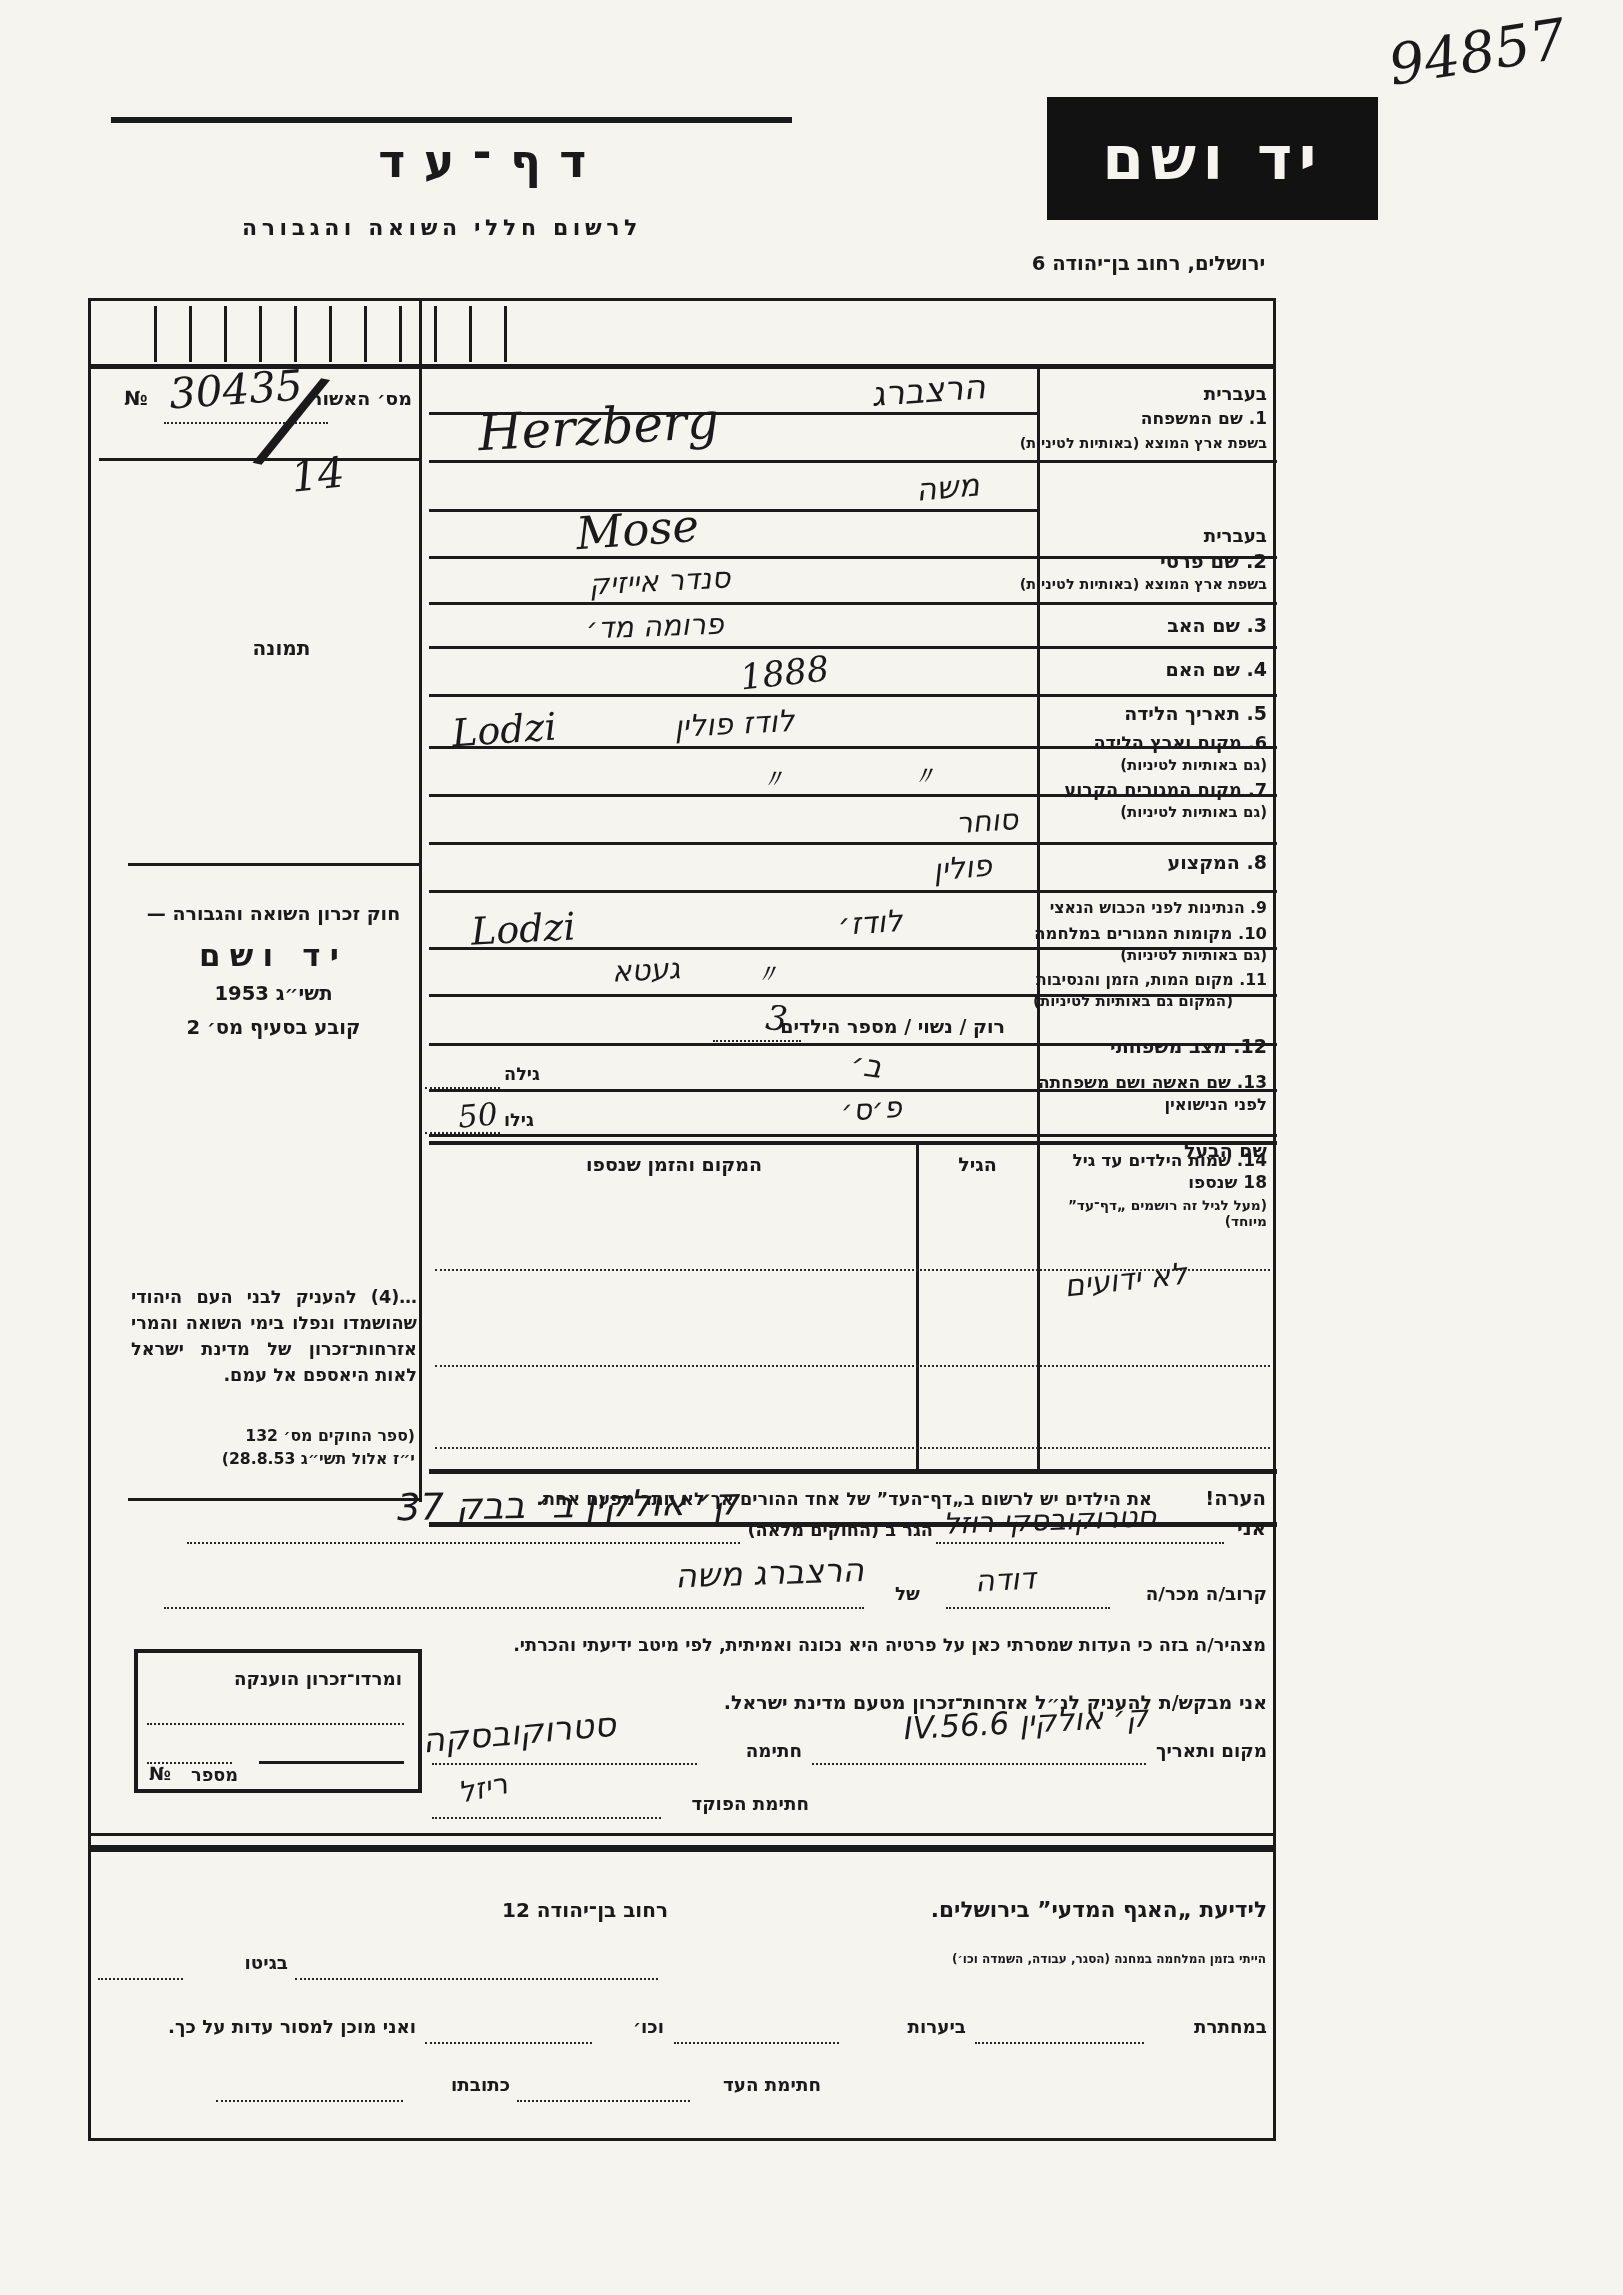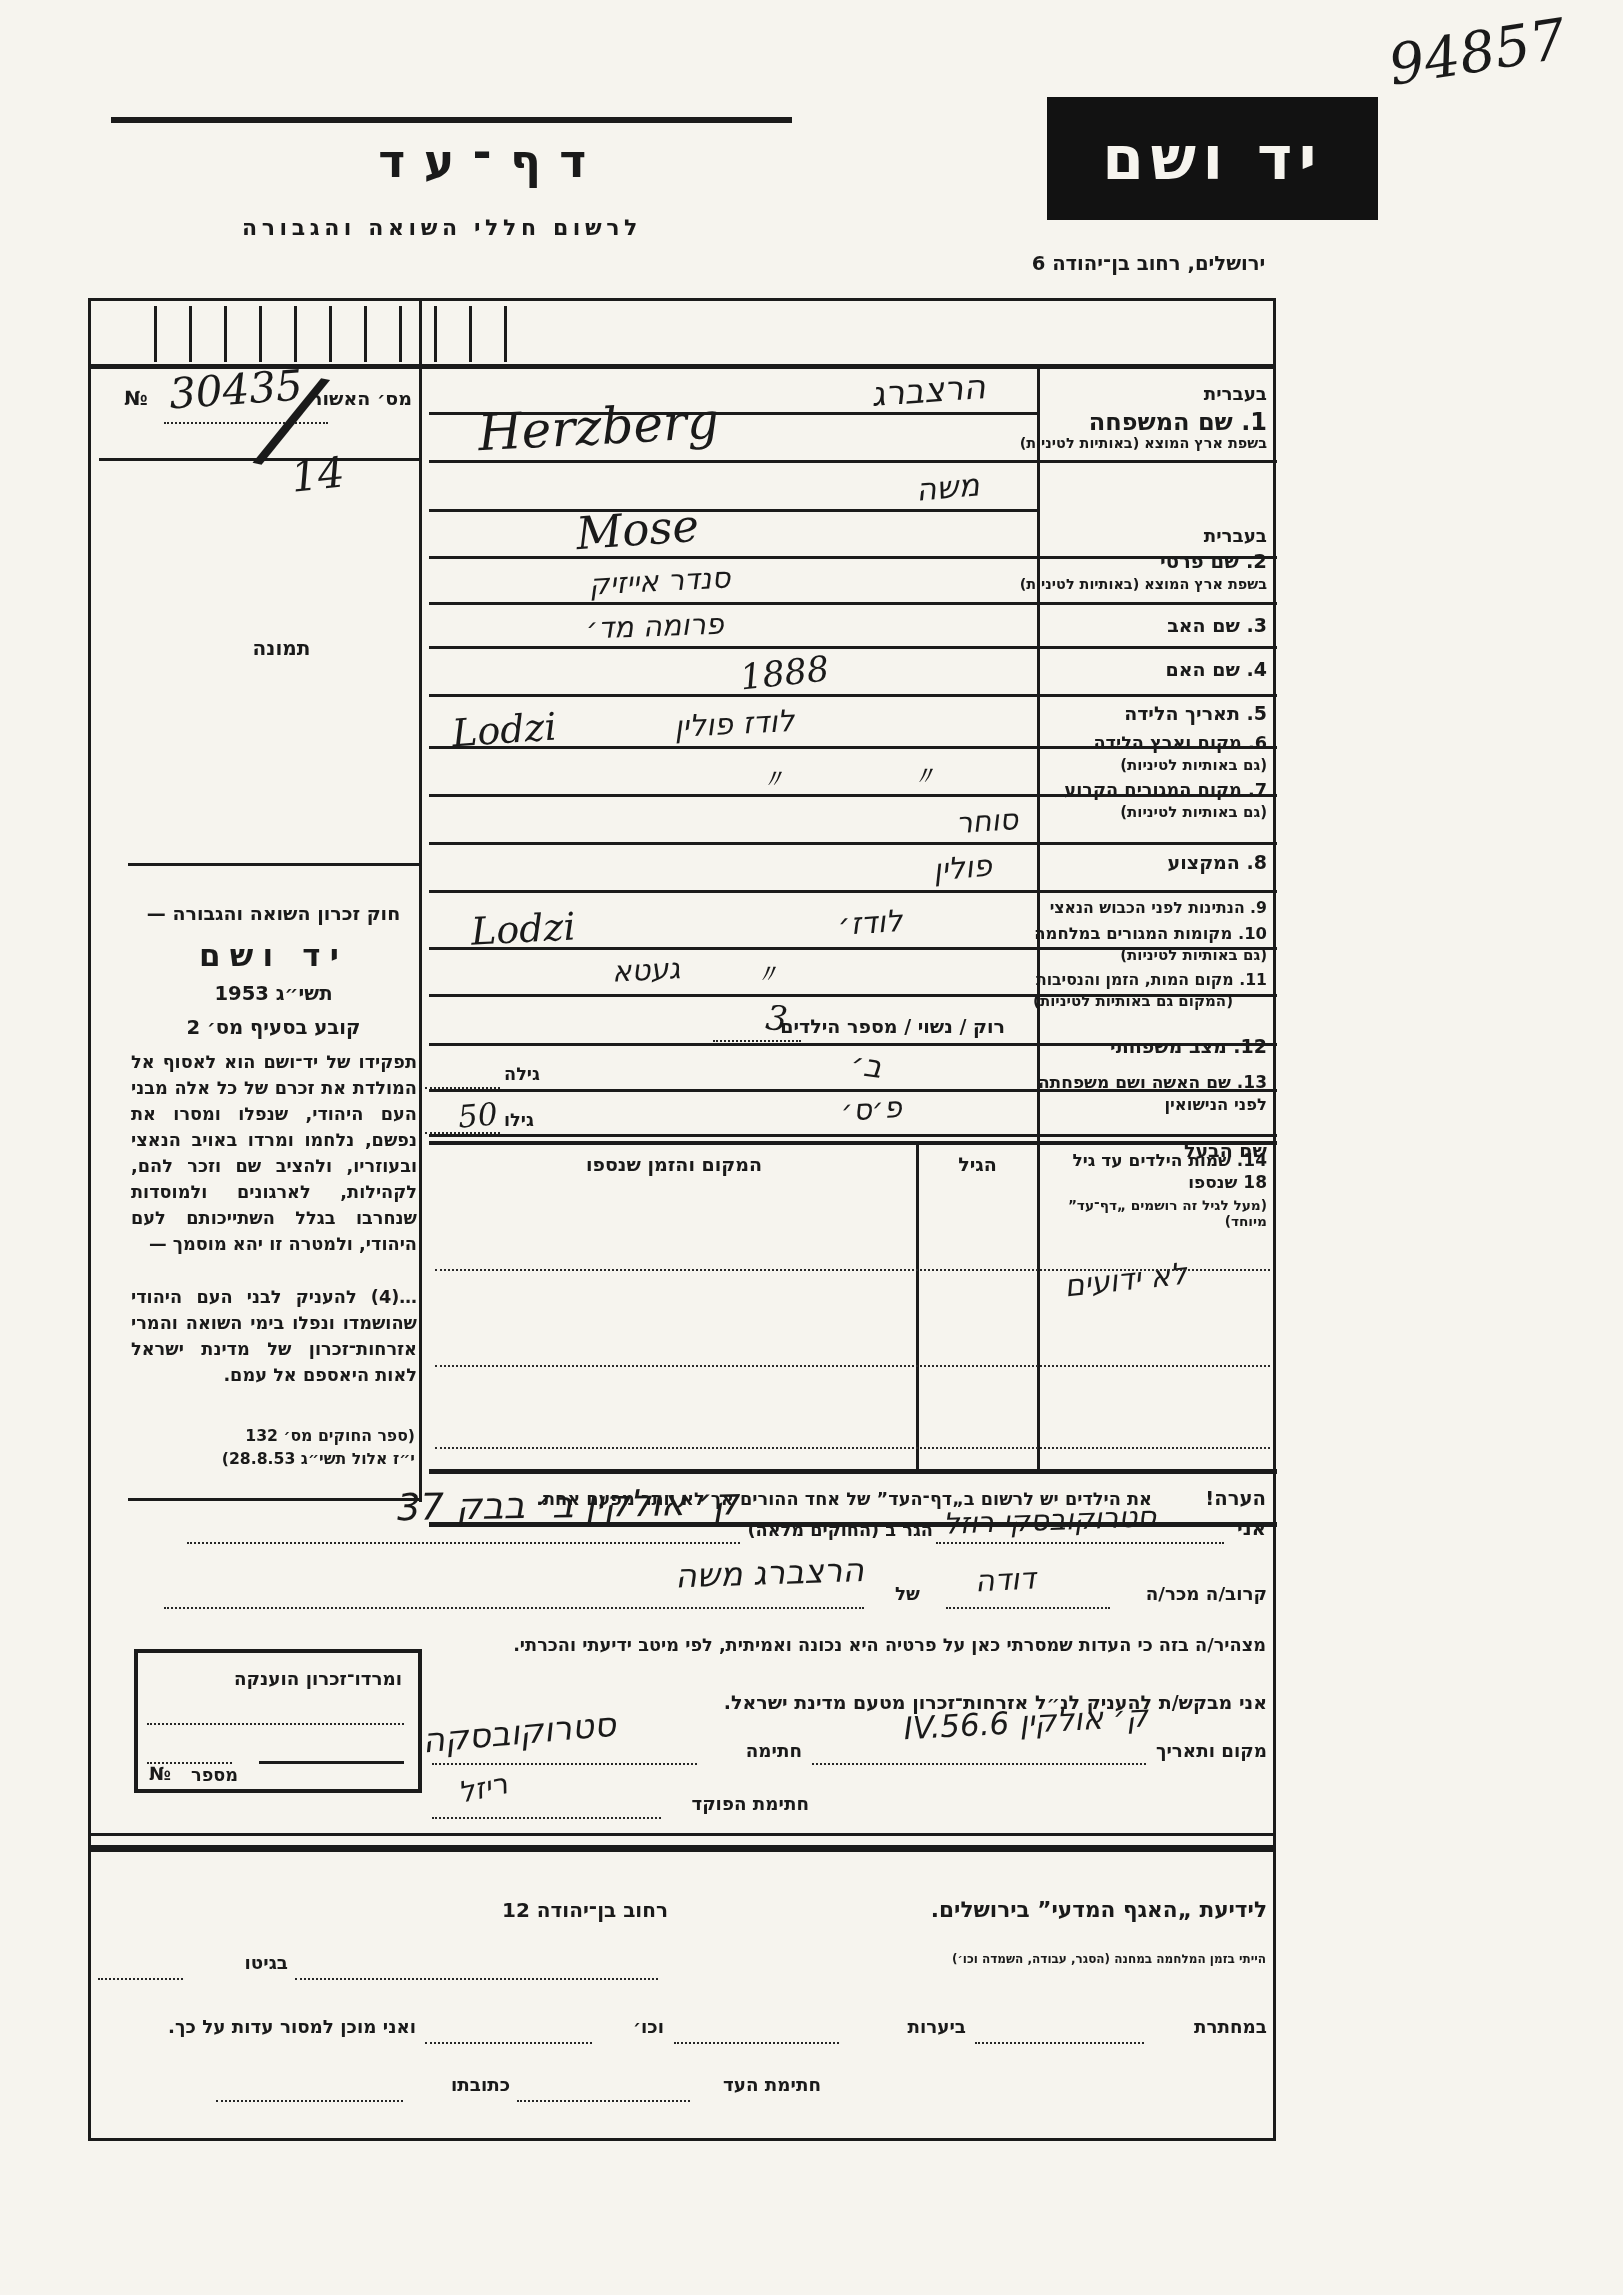--- a/index.html
+++ b/index.html
@@ -50,28 +50,27 @@
   <div class="abs hw-lat" style="left:272px;top:359px;font-size:118px;line-height:118px;transform:rotate(12deg);">/</div>
   <div class="abs hw-lat" style="left:291px;top:450px;font-size:42px;transform:rotate(-6deg);">14</div>
 
   <div class="abs p c nw" style="left:216px;top:636px;width:131px;font-size:20px;">תמונה</div>
 
   <div class="rule" style="left:128px;top:863px;width:291px;height:3.3px;"></div>
   <div class="abs p c nw" style="left:131px;top:902px;width:285px;font-size:19px;">חוק זכרון השואה והגבורה —</div>
   <div class="abs p c nw" style="left:131px;top:937px;width:285px;font-size:31px;letter-spacing:9.2px;">יד ושם</div>
   <div class="abs p c nw" style="left:131px;top:982px;width:285px;font-size:19.6px;">תשי״ג 1953</div>
   <div class="abs p c nw" style="left:131px;top:1016px;width:285px;font-size:19.6px;">קובע בסעיף מס׳ 2</div>
-  <div class="abs p" style="left:131px;top:1049px;width:286px;font-size:17.7px;line-height:26px;text-align:justify;">תפקידו של יד־ושם הוא לאסוף אל המולדת את זכרם של כל אלה מבני העם היהודי, שנפלו ומסרו את נפשם, נלחמו ומרדו באויב הנאצי ובעוזריו, ולהציב שם וזכר להם, לקהילות, לארגונים ולמוסדות שנחרבו בגלל השתייכותם לעם היהודי, ולמטרה זו יהא מוסמך —</div>
   <div class="abs p" style="left:131px;top:1284px;width:286px;font-size:17.7px;line-height:26px;text-align:justify;">…(4) להעניק לבני העם היהודי שהושמדו ונפלו בימי השואה והמרי אזרחות־זכרון של מדינת ישראל לאות היאספם אל עמם.</div>
   <div class="abs p r nw" style="left:170px;top:1426px;width:245px;font-size:15.7px;">(ספר החוקים מס׳ 132</div>
   <div class="abs p r nw" style="left:170px;top:1449px;width:245px;font-size:15.7px;">י״ז אלול תשי״ג 28.8.53)</div>
   <div class="rule" style="left:128px;top:1498px;width:291px;height:3.3px;"></div>
 
   <div class="abs p r nw" style="left:1044px;top:383px;width:223px;font-size:18.3px;">בעברית</div>
-  <div class="abs p r nw" style="left:1044px;top:408px;width:223px;font-size:24px;">1. שם המשפחה</div>
+  <div class="abs p r nw" style="left:1044px;top:408px;width:223px;font-size:17px;">1. שם המשפחה</div>
   <div class="abs p r nw" style="left:1044px;top:435px;width:223px;font-size:14.4px;">בשפת ארץ המוצא (באותיות לטיניות)</div>
 
   <div class="abs p r nw" style="left:1044px;top:525px;width:223px;font-size:18.3px;">בעברית</div>
   <div class="abs p r nw" style="left:1044px;top:550px;width:223px;font-size:19.6px;">2. שם פרטי</div>
   <div class="abs p r nw" style="left:1044px;top:576px;width:223px;font-size:14.4px;">בשפת ארץ המוצא (באותיות לטיניות)</div>
 
   <div class="abs p r nw" style="left:1044px;top:614px;width:223px;font-size:19px;">3. שם האב</div>
   <div class="abs p r nw" style="left:1044px;top:658px;width:223px;font-size:19px;">4. שם האם</div>
   <div class="abs p r nw" style="left:1044px;top:702px;width:223px;font-size:19px;">5. תאריך הלידה</div>
   <div class="abs p r nw" style="left:1044px;top:733px;width:223px;font-size:17.7px;">6. מקום וארץ הלידה</div>

